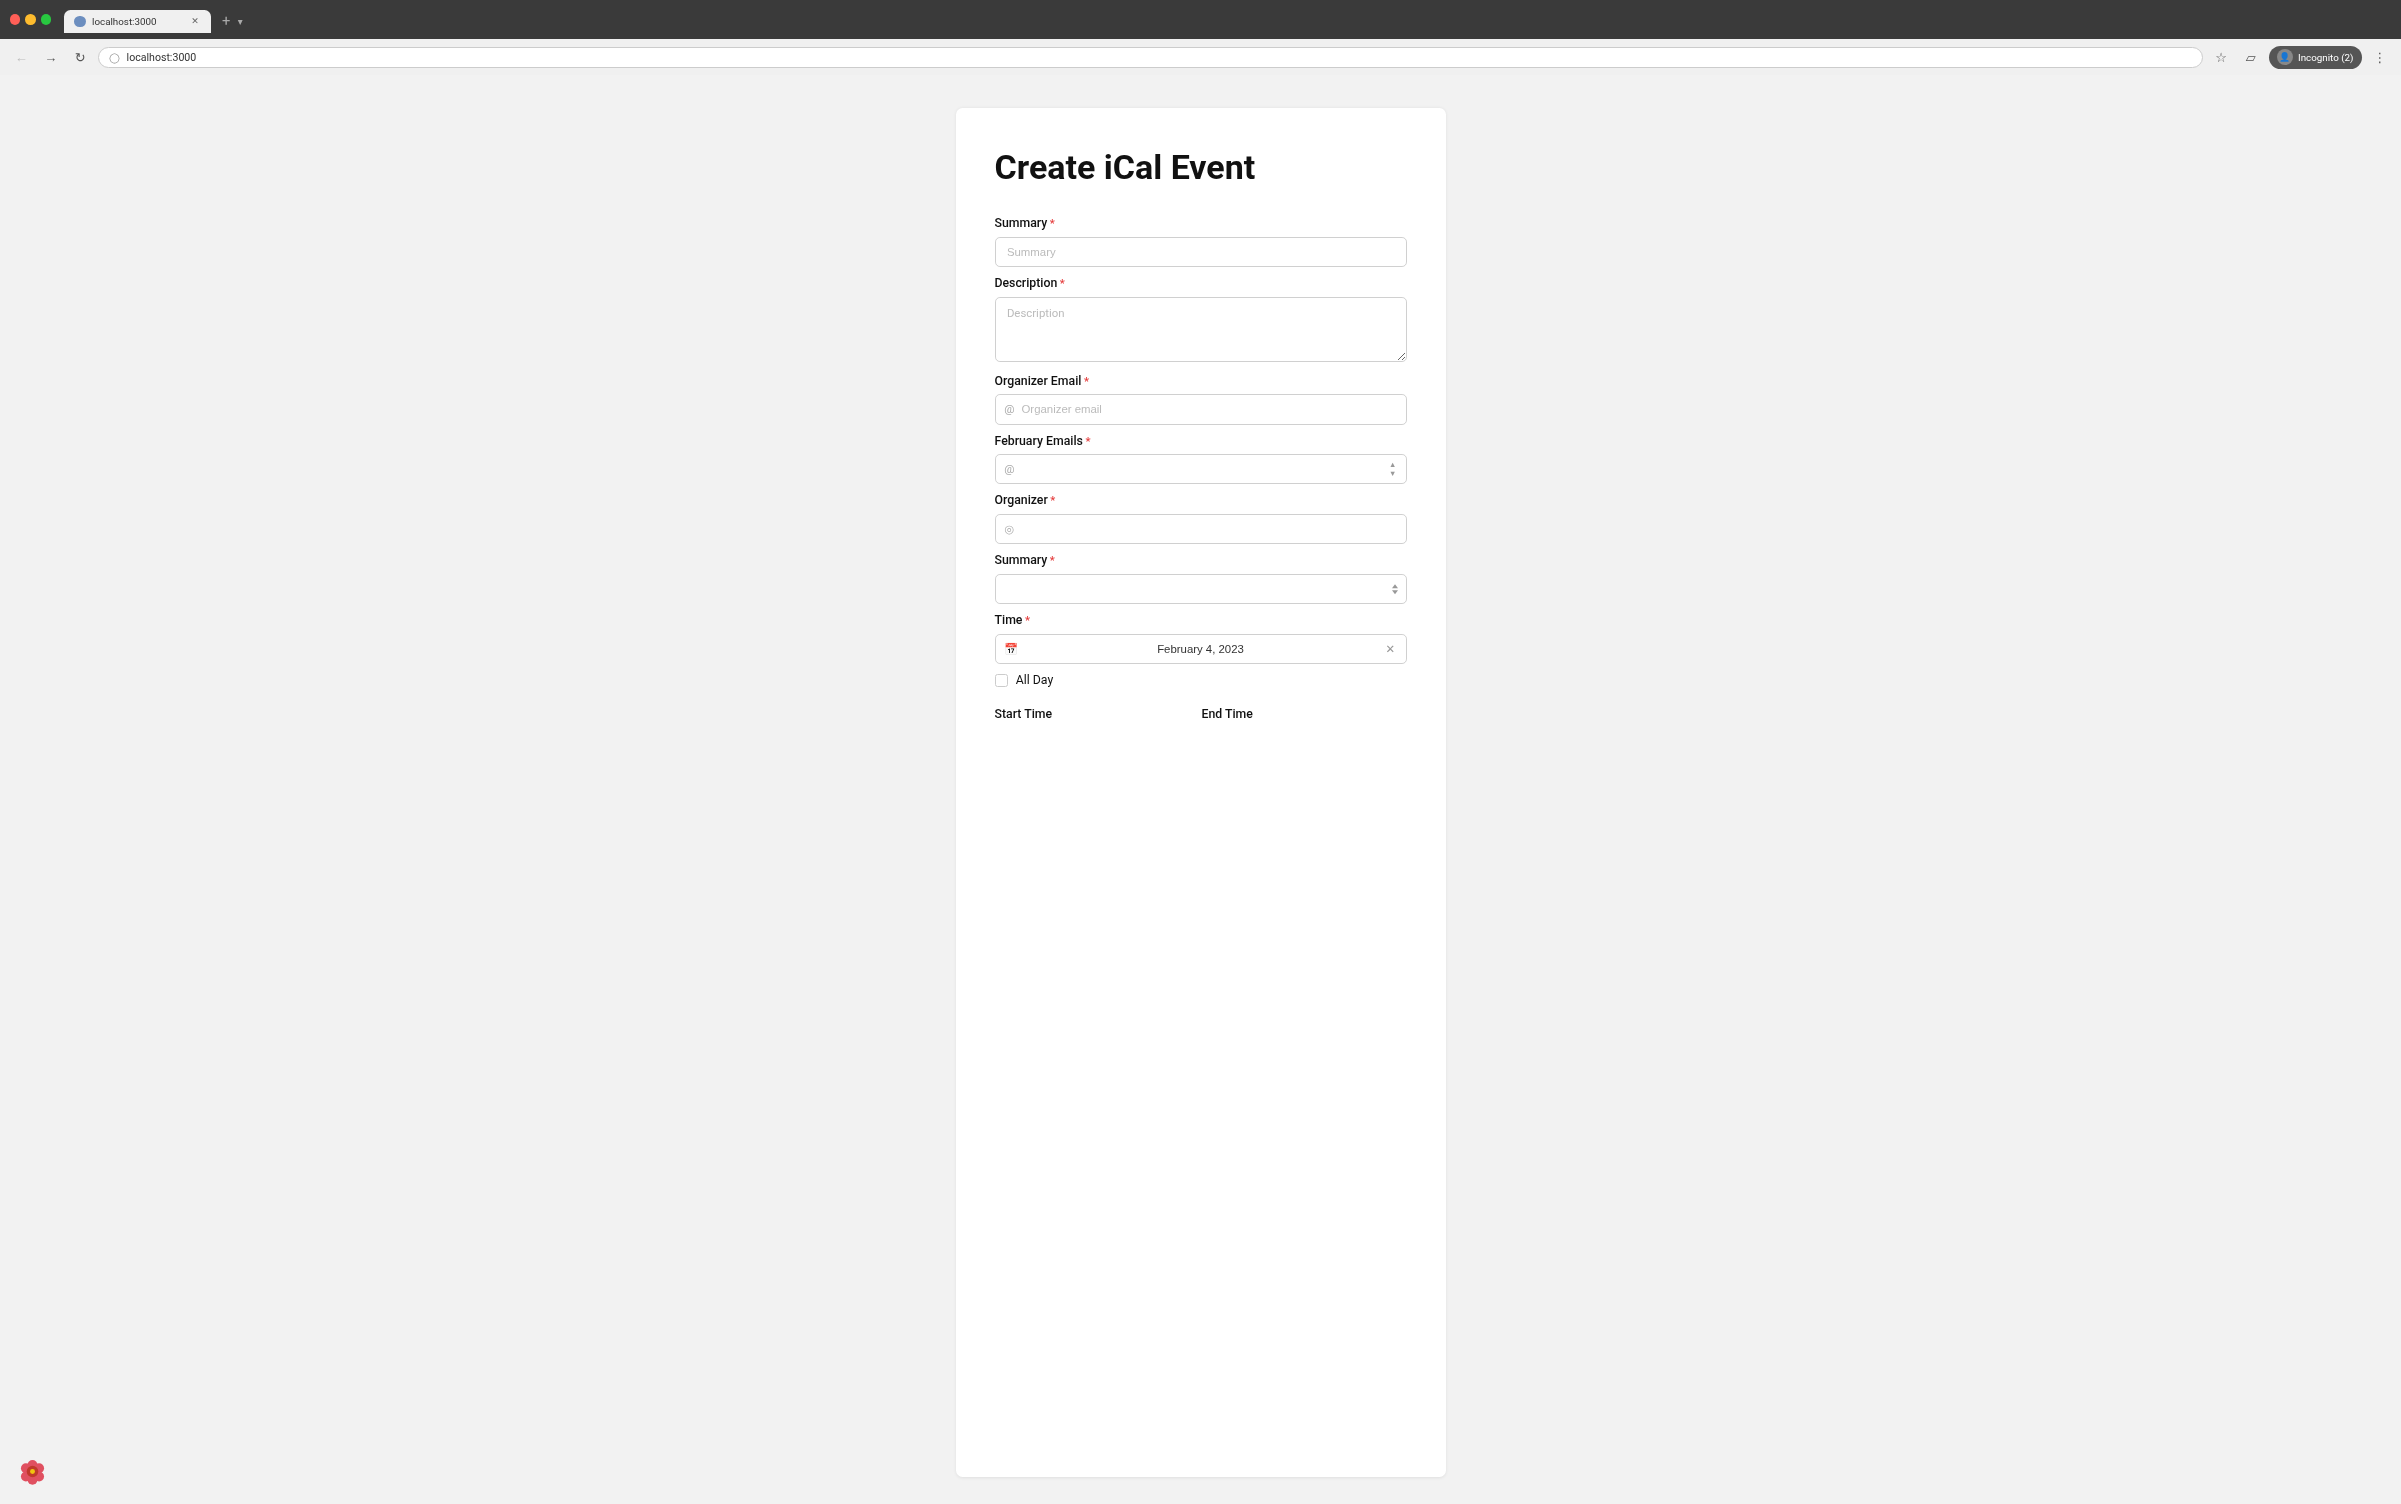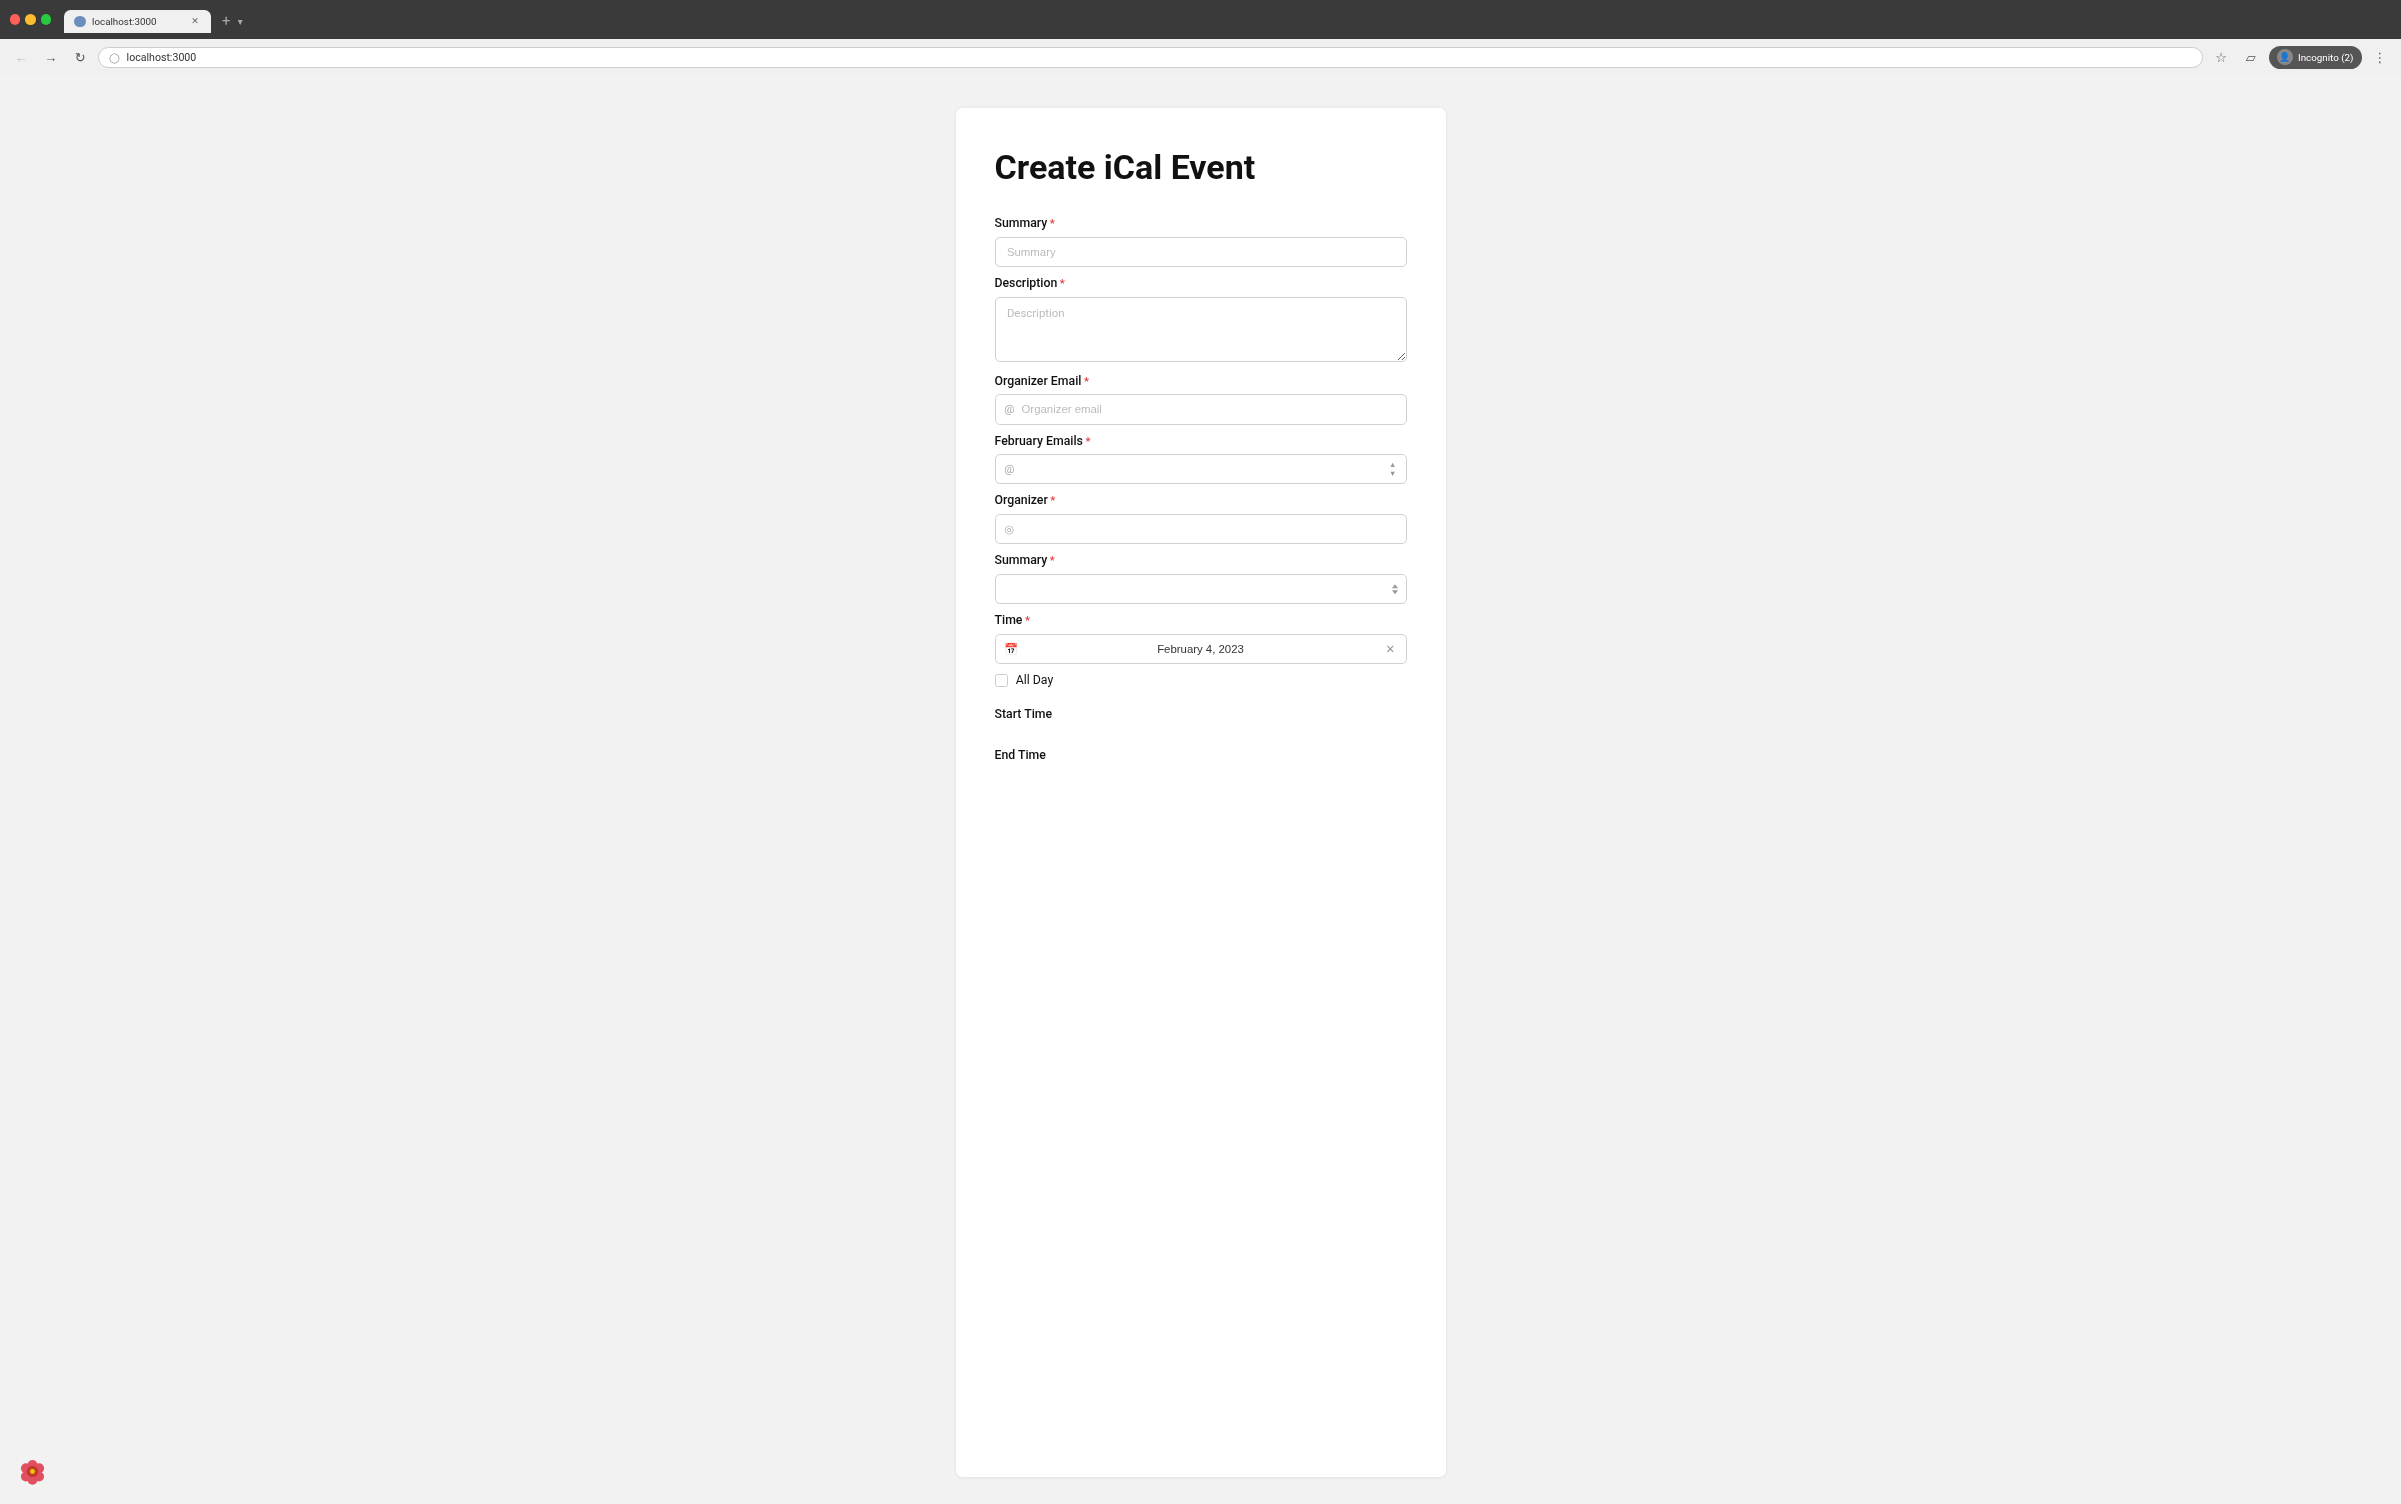--- a/index.html
+++ b/index.html
@@ -424,22 +424,21 @@
     }
 
     .checkbox-label {
       font-size: 12.3px;
       color: #111;
       cursor: pointer;
     }
 
     .time-row {
       display: flex;
-      gap: 12px;
-      flex-direction: column;
+      gap: 2px;
     }
 
     .time-group {
       flex: 1;
     }
 
     .bottom-logo {
       position: fixed;
       bottom: 16.3px;
       left: 16.3px;

